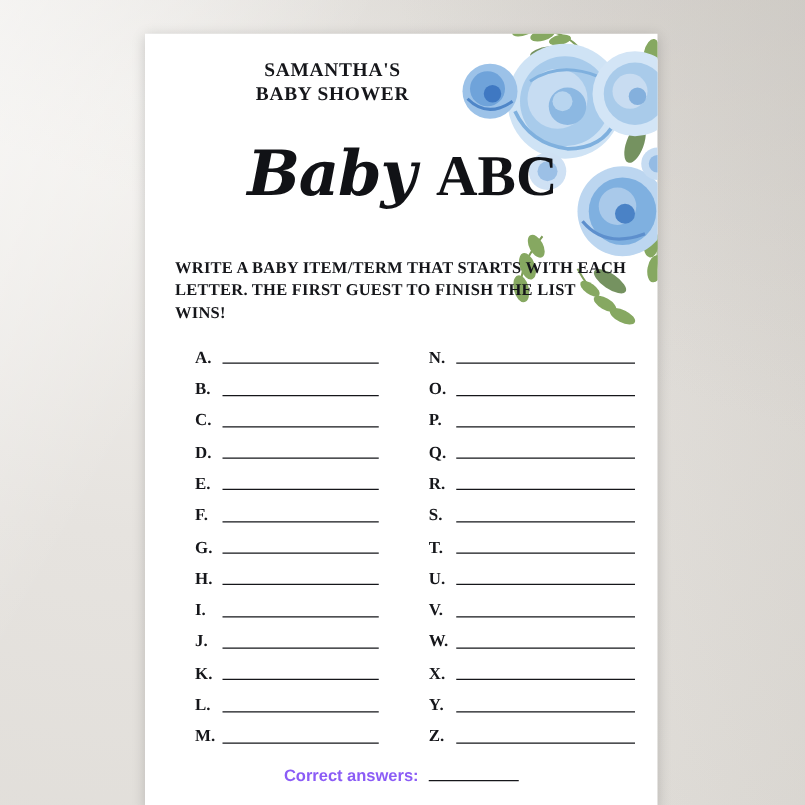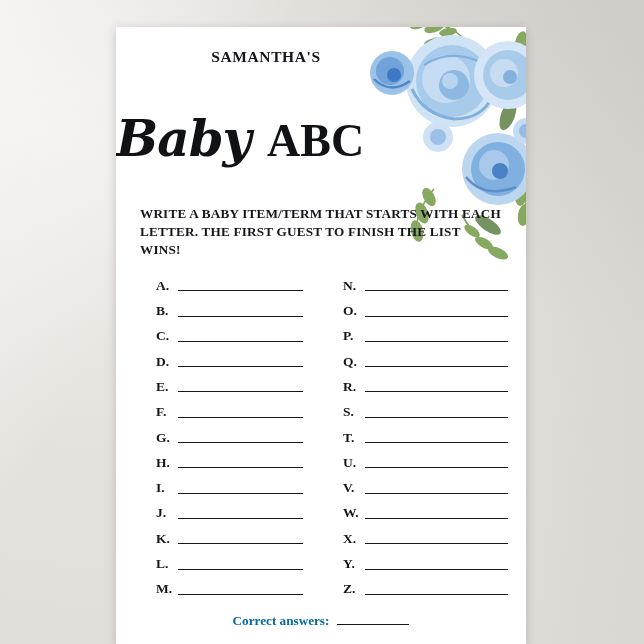--- a/index.html
+++ b/index.html
@@ -68,21 +68,21 @@
     font-size: 15.5px;
     letter-spacing: 0.6px;
     color: #15161a;
     line-height: 1.25;
   }
   .title {
     position: absolute;
     left: 0;
     top: 82px;
     width: 330px;
-    text-align: left;
+    text-align: right;
     font-family: "DejaVu Serif", serif;
     font-style: italic;
     font-weight: bold;
     font-size: 50px;
     color: #111216;
     letter-spacing: -1px;
     white-space: nowrap;
   }
   .title .abc {
     font-family: "Liberation Serif", serif;
@@ -148,24 +148,24 @@
   .footer {
     position: absolute;
     left: 0;
     bottom: 20px;
     width: 410px;
     display: flex;
     justify-content: center;
     align-items: flex-end;
   }
   .footer .label {
-    font-family: Liberation Serif, serif;
+    font-family: Liberation Sans, sans-serif;
     font-weight: bold;
     font-size: 13.2px;
-    color: #0369a1;
+    color: #8b5cf6;
     line-height: 1;
   }
   .footer .rule {
     width: 72px;
     border-bottom: 1.3px solid #15161a;
     height: 1px;
     margin-left: 8px;
     margin-bottom: 2px;
   }
 </style>
@@ -242,20 +242,21 @@
       <g>
         <circle cx="126" cy="118" r="15" fill="#cfe1f4"></circle>
         <circle cx="126" cy="118" r="8" fill="#9cc0e6"></circle>
         <circle cx="214" cy="112" r="13" fill="#c6dcf2"></circle>
         <circle cx="214" cy="112" r="7" fill="#94bbe4"></circle>
       </g>
     </svg>
 
     <div class="hdr-wrap">
       <div class="hdr-line">SAMANTHA'S</div>
+      <div class="hdr-line">BABY SHOWER</div>
     </div>
 
     <div class="title">
       <span>Baby </span><span class="abc">ABC</span>
     </div>
 
     <div class="instructions">WRITE A BABY ITEM/TERM THAT STARTS WITH EACH LETTER. THE FIRST GUEST TO FINISH THE LIST WINS!</div>
 
     <div class="columns">
       <div class="col col-left">

